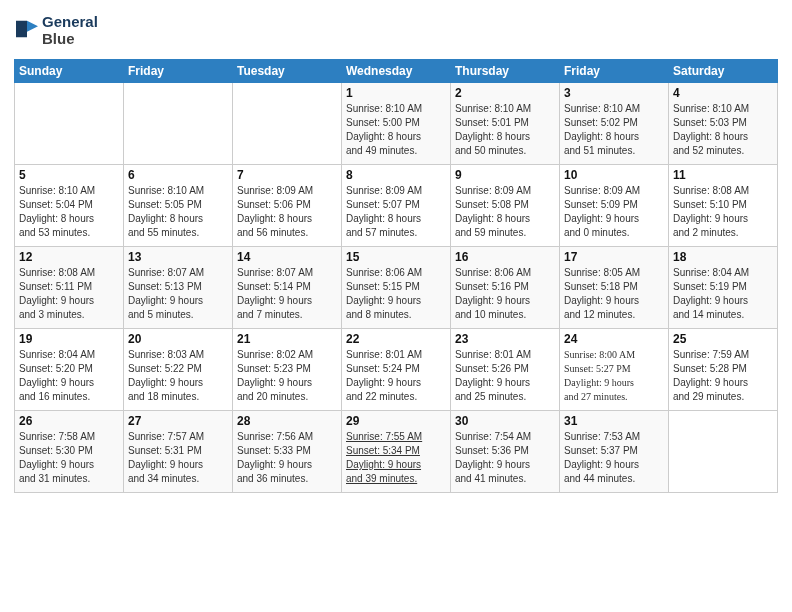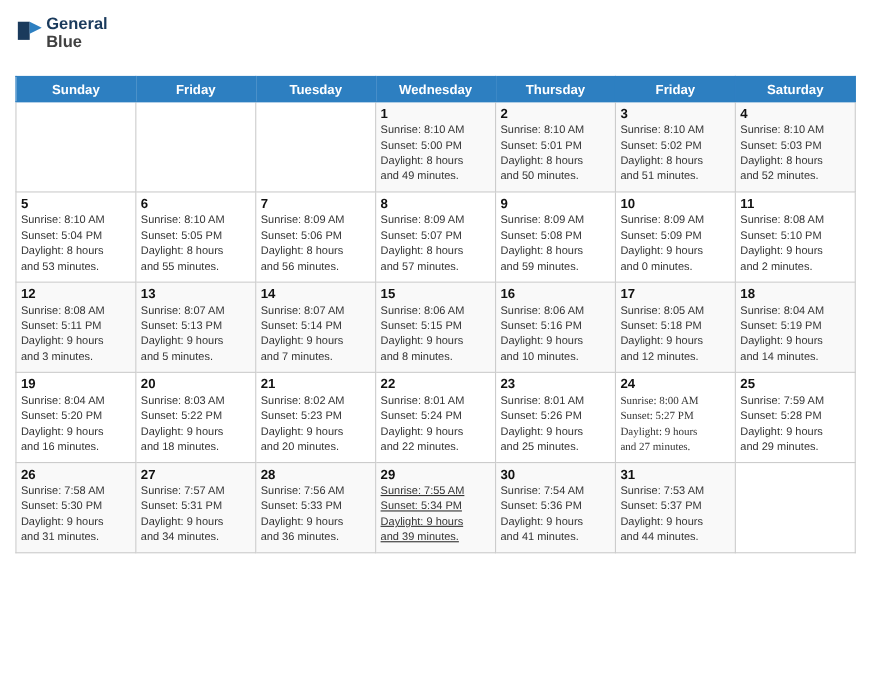--- a/index.html
+++ b/index.html
@@ -11,21 +11,21 @@
       overflow: hidden;
     }
     .container {
       width: 792px;
       padding: 10px 14px 10px 14px;
     }
     .header-row {
       display: flex;
       align-items: flex-start;
       justify-content: space-between;
-      margin-bottom: 22px;
+      margin-bottom: 12px;
     }
     .logo {
       display: flex;
       align-items: center;
       margin-top: 4px;
     }
     .logo-icon {
       width: 22px;
       height: 22px;
       margin-left: 2px;
@@ -47,21 +47,21 @@
       width: 100%;
       border-collapse: collapse;
       table-layout: fixed;
     }
     .calendar thead th {
       background: #2d7fc1;
       color: #fff;
       font-size: 12px;
       font-weight: bold;
       padding: 4px 4px;
-      text-align: center;
+      text-align: left;
       border: 1px solid #2d7fc1;
     }
     .calendar tbody td {
       border: 1px solid #ccc;
       vertical-align: top;
       padding: 3px 4px;
       font-size: 9.5px;
       color: #333;
       height: 82px;
       background: #fff;

